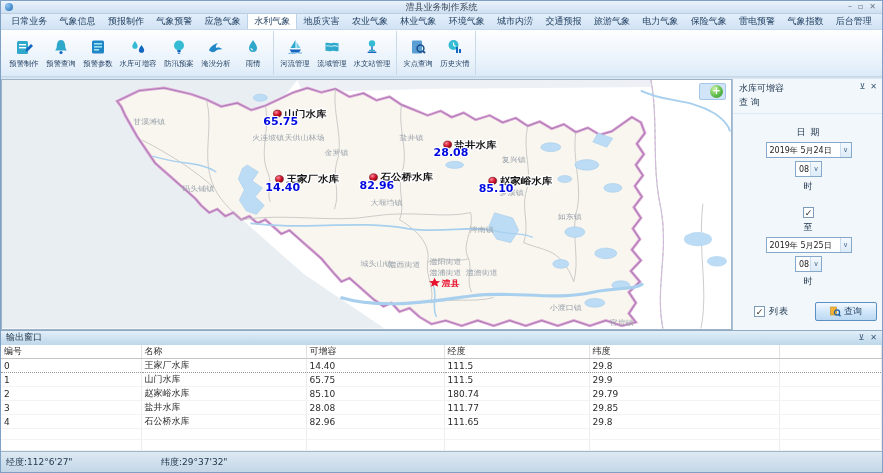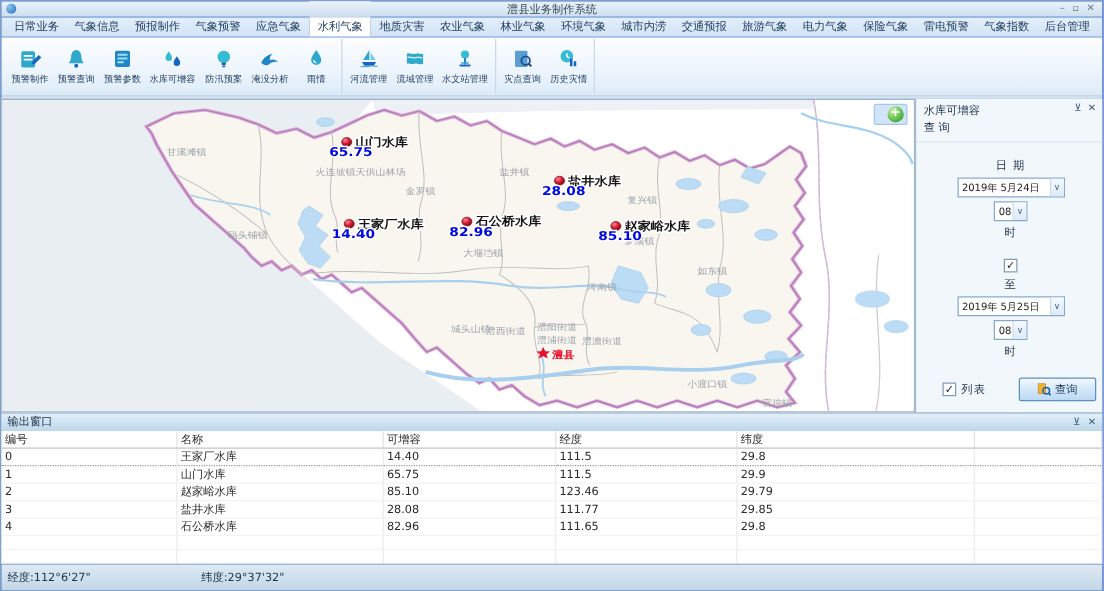--- a/index.html
+++ b/index.html
@@ -1,17 +1,17 @@
 <!DOCTYPE html>
 <html><head>
 <meta charset="utf-8">
 <style>
   * { margin:0; padding:0; box-sizing:border-box; }
   html,body { width:883px; height:473px; font-family:"DejaVu Sans","Liberation Sans",sans-serif; }
-  .window { width:883px; height:473px; display:flex; flex-direction:column; border:1px solid #7da0c4; background:#1d4ed8; overflow:hidden; }
+  .window { width:883px; height:473px; display:flex; flex-direction:column; border:1px solid #7da0c4; background:#0ea5e9; overflow:hidden; }
 
   
   .titlebar { height:13px; flex:0 0 13px; background:linear-gradient(#eaf2fb,#cfe0f1); border-bottom:1px solid #b9cfe4; display:flex; align-items:center; position:relative; }
   .app-icon { width:8px; height:8px; border-radius:50%; background:radial-gradient(circle at 30% 30%,#8ec6f0,#1f6ab8); margin-left:4px; }
   .titlebar .title { position:absolute; left:0; right:0; text-align:center; font-size:9px; color:#3a4a5a; }
   .win-controls { margin-left:auto; display:flex; gap:6px; padding-right:6px; z-index:2; }
   .win-controls span { font-size:8px; line-height:8px; color:#6a7a8a; cursor:default; }
 
   
   .menubar { height:16px; flex:0 0 16px; background:linear-gradient(#e2eefb,#d2e3f4); display:flex; align-items:flex-end; padding:0 4px; border-bottom:1px solid #c6d8ea; }
@@ -423,21 +423,21 @@
               <td>山门水库</td>
               <td>65.75</td>
               <td>111.5</td>
               <td>29.9</td>
               <td></td>
             </tr>
             <tr>
               <td>2</td>
               <td>赵家峪水库</td>
               <td>85.10</td>
-              <td>123.46</td>
+              <td>180.74</td>
               <td>29.79</td>
               <td></td>
             </tr>
             <tr>
               <td>3</td>
               <td>盐井水库</td>
               <td>28.08</td>
               <td>111.77</td>
               <td>29.85</td>
               <td></td>

